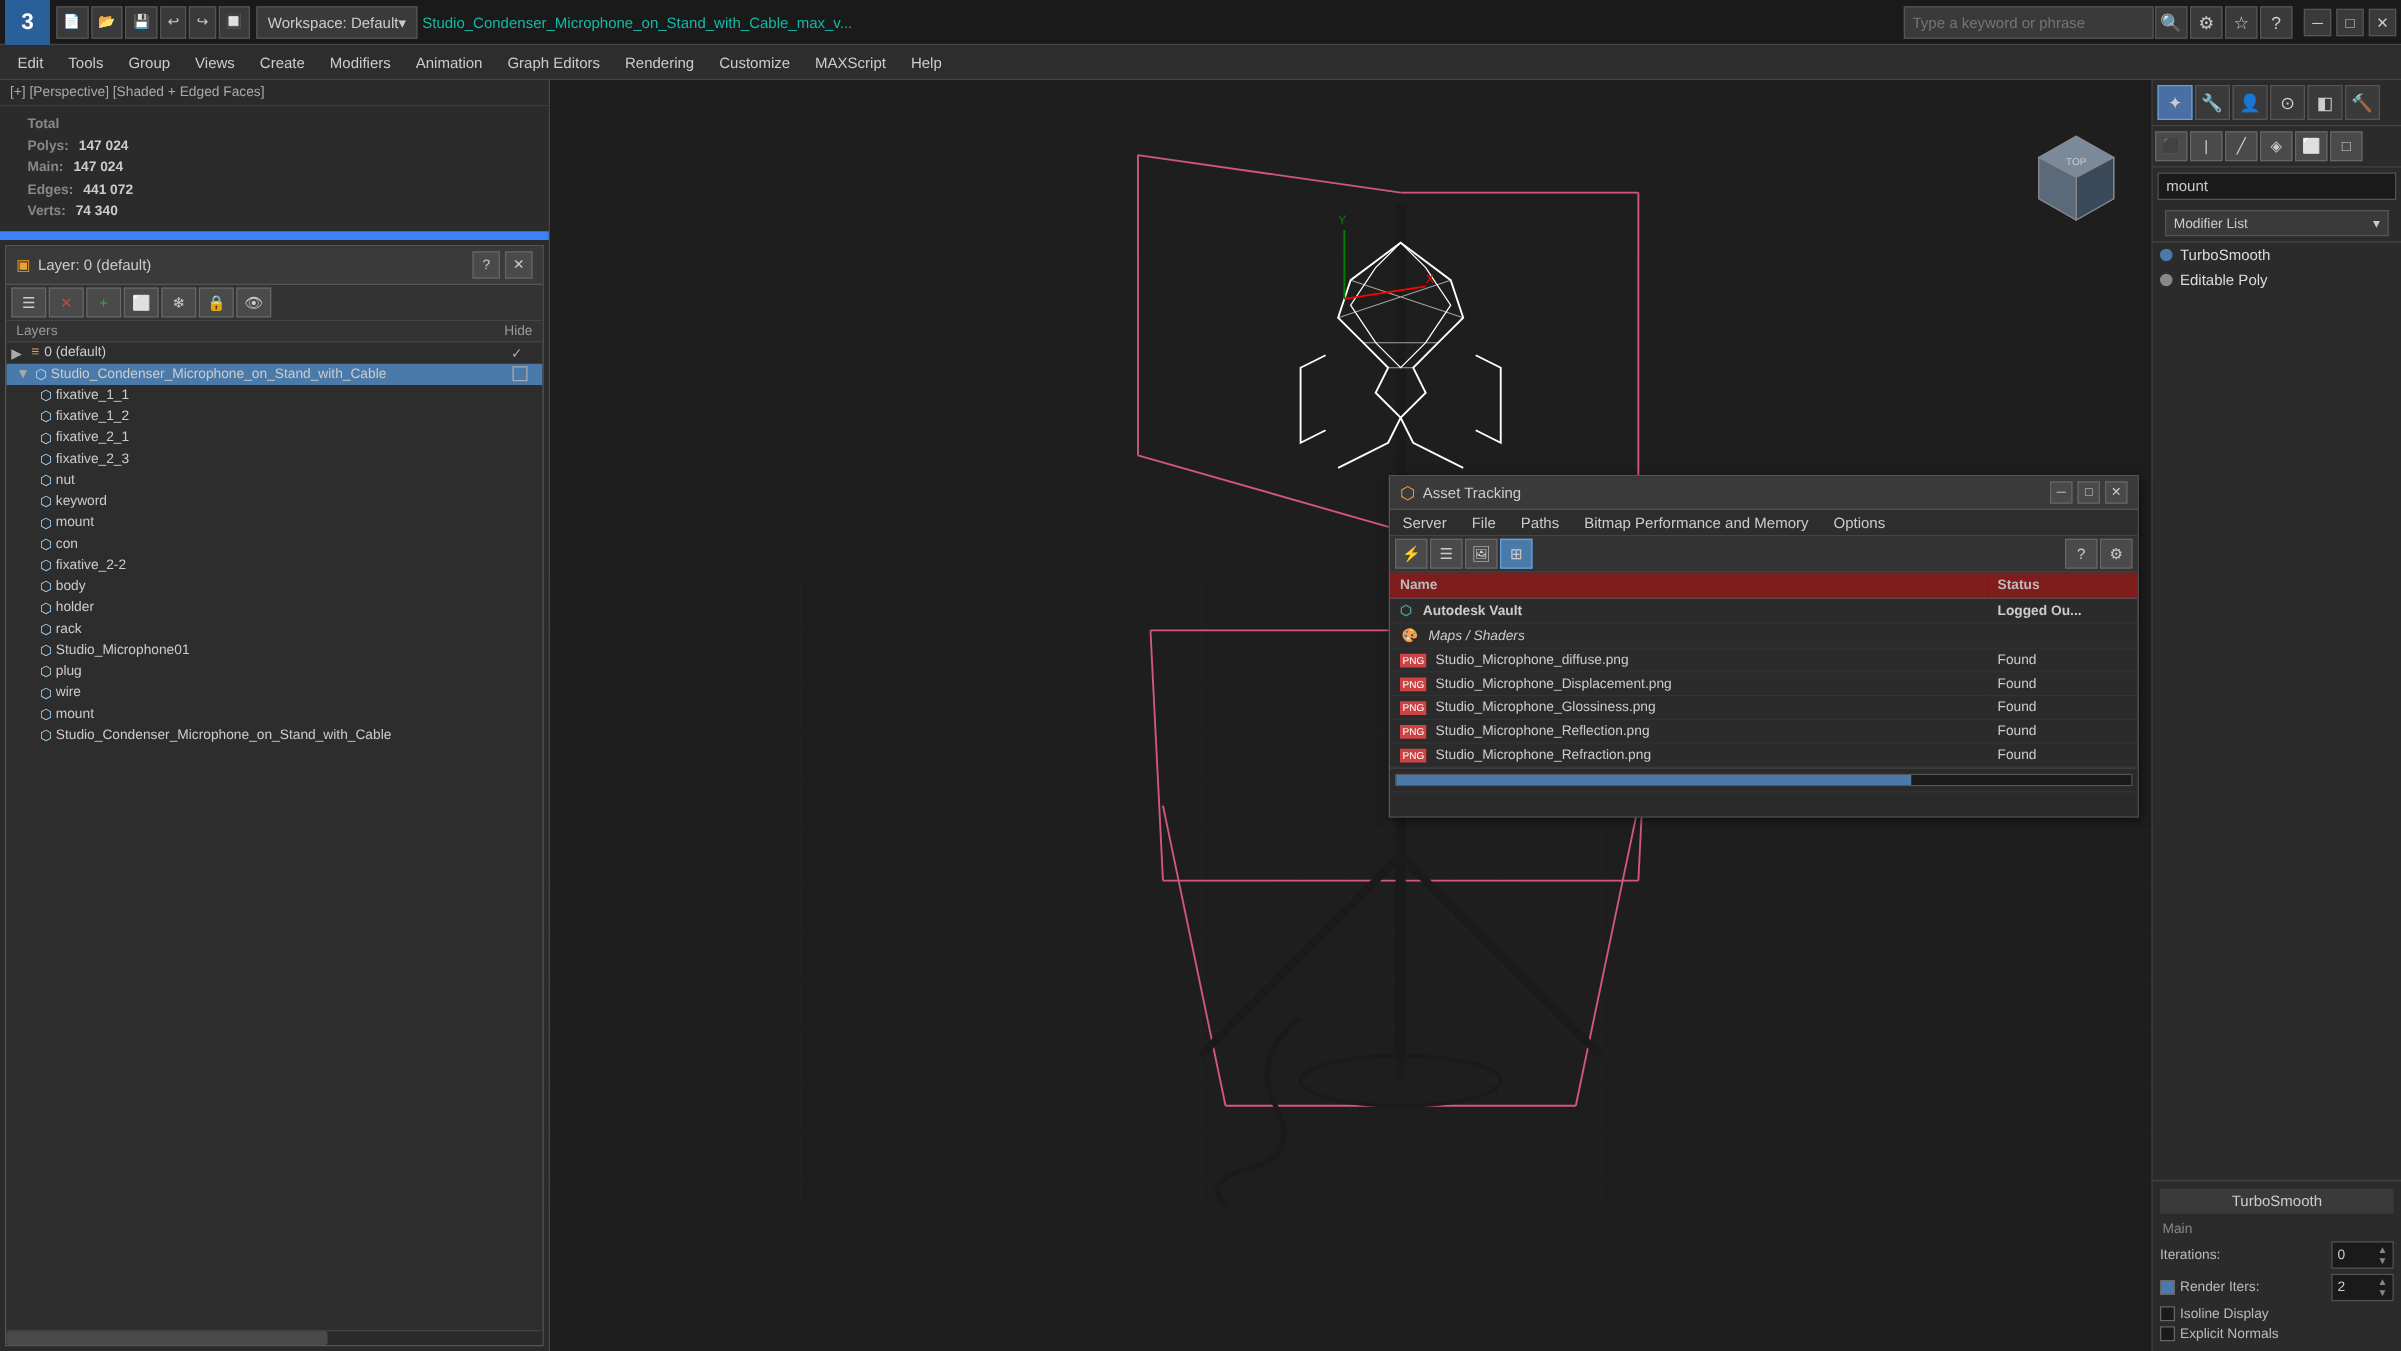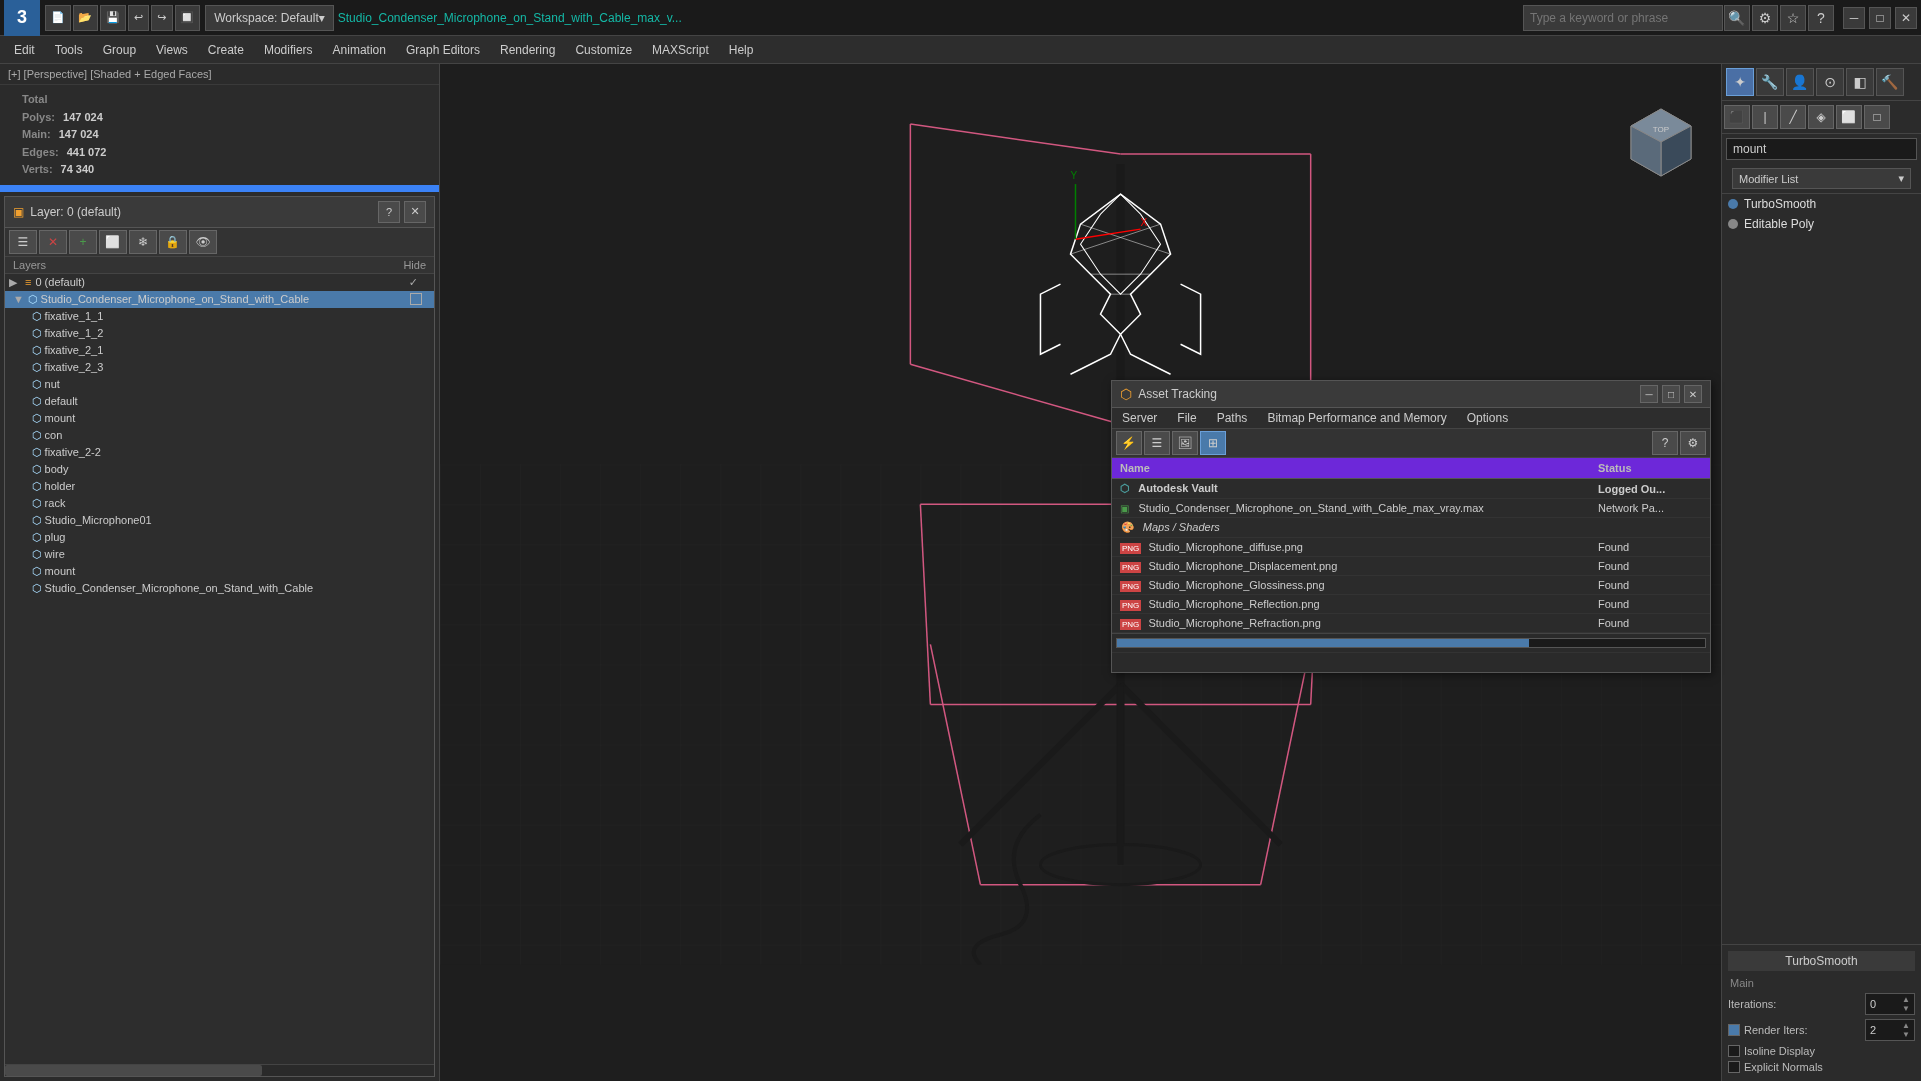--- a/index.html
+++ b/index.html
@@ -86,21 +86,21 @@
     #asset-tracking { position: absolute; right: 210px; top: 380px; width: 600px; background: #2b2b2b; border: 1px solid #555; box-shadow: 2px 2px 8px rgba(0,0,0,0.5); z-index: 100; }
     #at-titlebar { background: #3a3a3a; padding: 4px 8px; display: flex; align-items: center; justify-content: space-between; border-bottom: 1px solid #555; }
     #at-title { color: #ccc; font-size: 12px; display: flex; align-items: center; gap: 6px; }
     #at-controls { display: flex; gap: 4px; }
     .at-btn { width: 18px; height: 18px; background: #4a4a4a; border: 1px solid #666; display: flex; align-items: center; justify-content: center; cursor: pointer; color: #ccc; font-size: 10px; }
     #at-menubar { display: flex; background: #2d2d2d; border-bottom: 1px solid #444; }
     .at-menu { padding: 3px 10px; color: #ccc; cursor: pointer; font-size: 12px; }
     #at-toolbar { display: flex; padding: 2px 4px; gap: 2px; border-bottom: 1px solid #444; background: #333; align-items: center; }
     .at-tb-btn { width: 26px; height: 24px; background: #4a4a4a; border: 1px solid #666; display: flex; align-items: center; justify-content: center; cursor: pointer; color: #ccc; font-size: 12px; }
     #at-table { width: 100%; border-collapse: collapse; }
-    #at-table th { background: #6d28d9; padding: 4px 8px; text-align: left; font-size: 11px; color: #bbb; border-bottom: 1px solid #555; }
+    #at-table th { background: #7f1d1d; padding: 4px 8px; text-align: left; font-size: 11px; color: #bbb; border-bottom: 1px solid #555; }
     #at-table td { padding: 3px 8px; font-size: 11px; border-bottom: 1px solid #333; color: #ccc; }
     .at-status-found { color: #4a9a4a; }
     .at-status-logged-out { color: #999; }
     .at-row-vault td { font-weight: bold; color: #ddd; margin-top: 42px; }
     .at-row-file td { color: #ccc; padding-left: 16px; }
     .at-row-maps td { color: #aaa; padding-left: 24px; font-style: italic; }
     .at-row-asset td { padding-left: 32px; }
     #at-progress { padding: 4px; background: #2a2a2a; border-top: 1px solid #444; }
     #at-progress-bar { height: 10px; background: #1a1a1a; border: 1px solid #555; }
     #at-progress-fill { height: 100%; background: #4a7aaa; width: 70%; }
@@ -247,21 +247,21 @@
           <span class="layer-name">fixative_2_3</span>
           <span style="width:20px;"></span>
         </div>
         <div class="layer-item" style="padding-left:24px;">
           <span style="color:#aaddff; margin:0 3px;">⬡</span>
           <span class="layer-name">nut</span>
           <span style="width:20px;"></span>
         </div>
         <div class="layer-item" style="padding-left:24px;">
           <span style="color:#aaddff; margin:0 3px;">⬡</span>
-          <span class="layer-name">default</span>
+          <span class="layer-name">keyword</span>
           <span style="width:20px;"></span>
         </div>
         <div class="layer-item" style="padding-left:24px;">
           <span style="color:#aaddff; margin:0 3px;">⬡</span>
           <span class="layer-name">mount</span>
           <span style="width:20px;"></span>
         </div>
         <div class="layer-item" style="padding-left:24px;">
           <span style="color:#aaddff; margin:0 3px;">⬡</span>
           <span class="layer-name">con</span>
@@ -515,27 +515,20 @@
         </tr>
       </thead>
       <tbody>
         <tr class="at-row-vault">
           <td>
             <span style="color:#4a9a9a; margin-right:6px;">⬡</span>
             <span>Autodesk Vault</span>
           </td>
           <td class="at-status-logged-out">Logged Ou...</td>
         </tr>
-        <tr class="at-row-file">
-          <td>
-            <span style="color:#4a9a4a; margin-right:6px; font-size:10px;">▣</span>
-            <span>Studio_Condenser_Microphone_on_Stand_with_Cable_max_vray.max</span>
-          </td>
-          <td class="at-status-logged-out">Network Pa...</td>
-        </tr>
         <tr class="at-row-maps">
           <td>
             <span style="color:#cc9944; margin-right:6px;">🎨</span>
             <span>Maps / Shaders</span>
           </td>
           <td></td>
         </tr>
         <tr class="at-row-asset">
           <td>
             <span style="background:#cc4444; color:white; font-size:8px; padding:1px 2px; margin-right:4px;">PNG</span>

